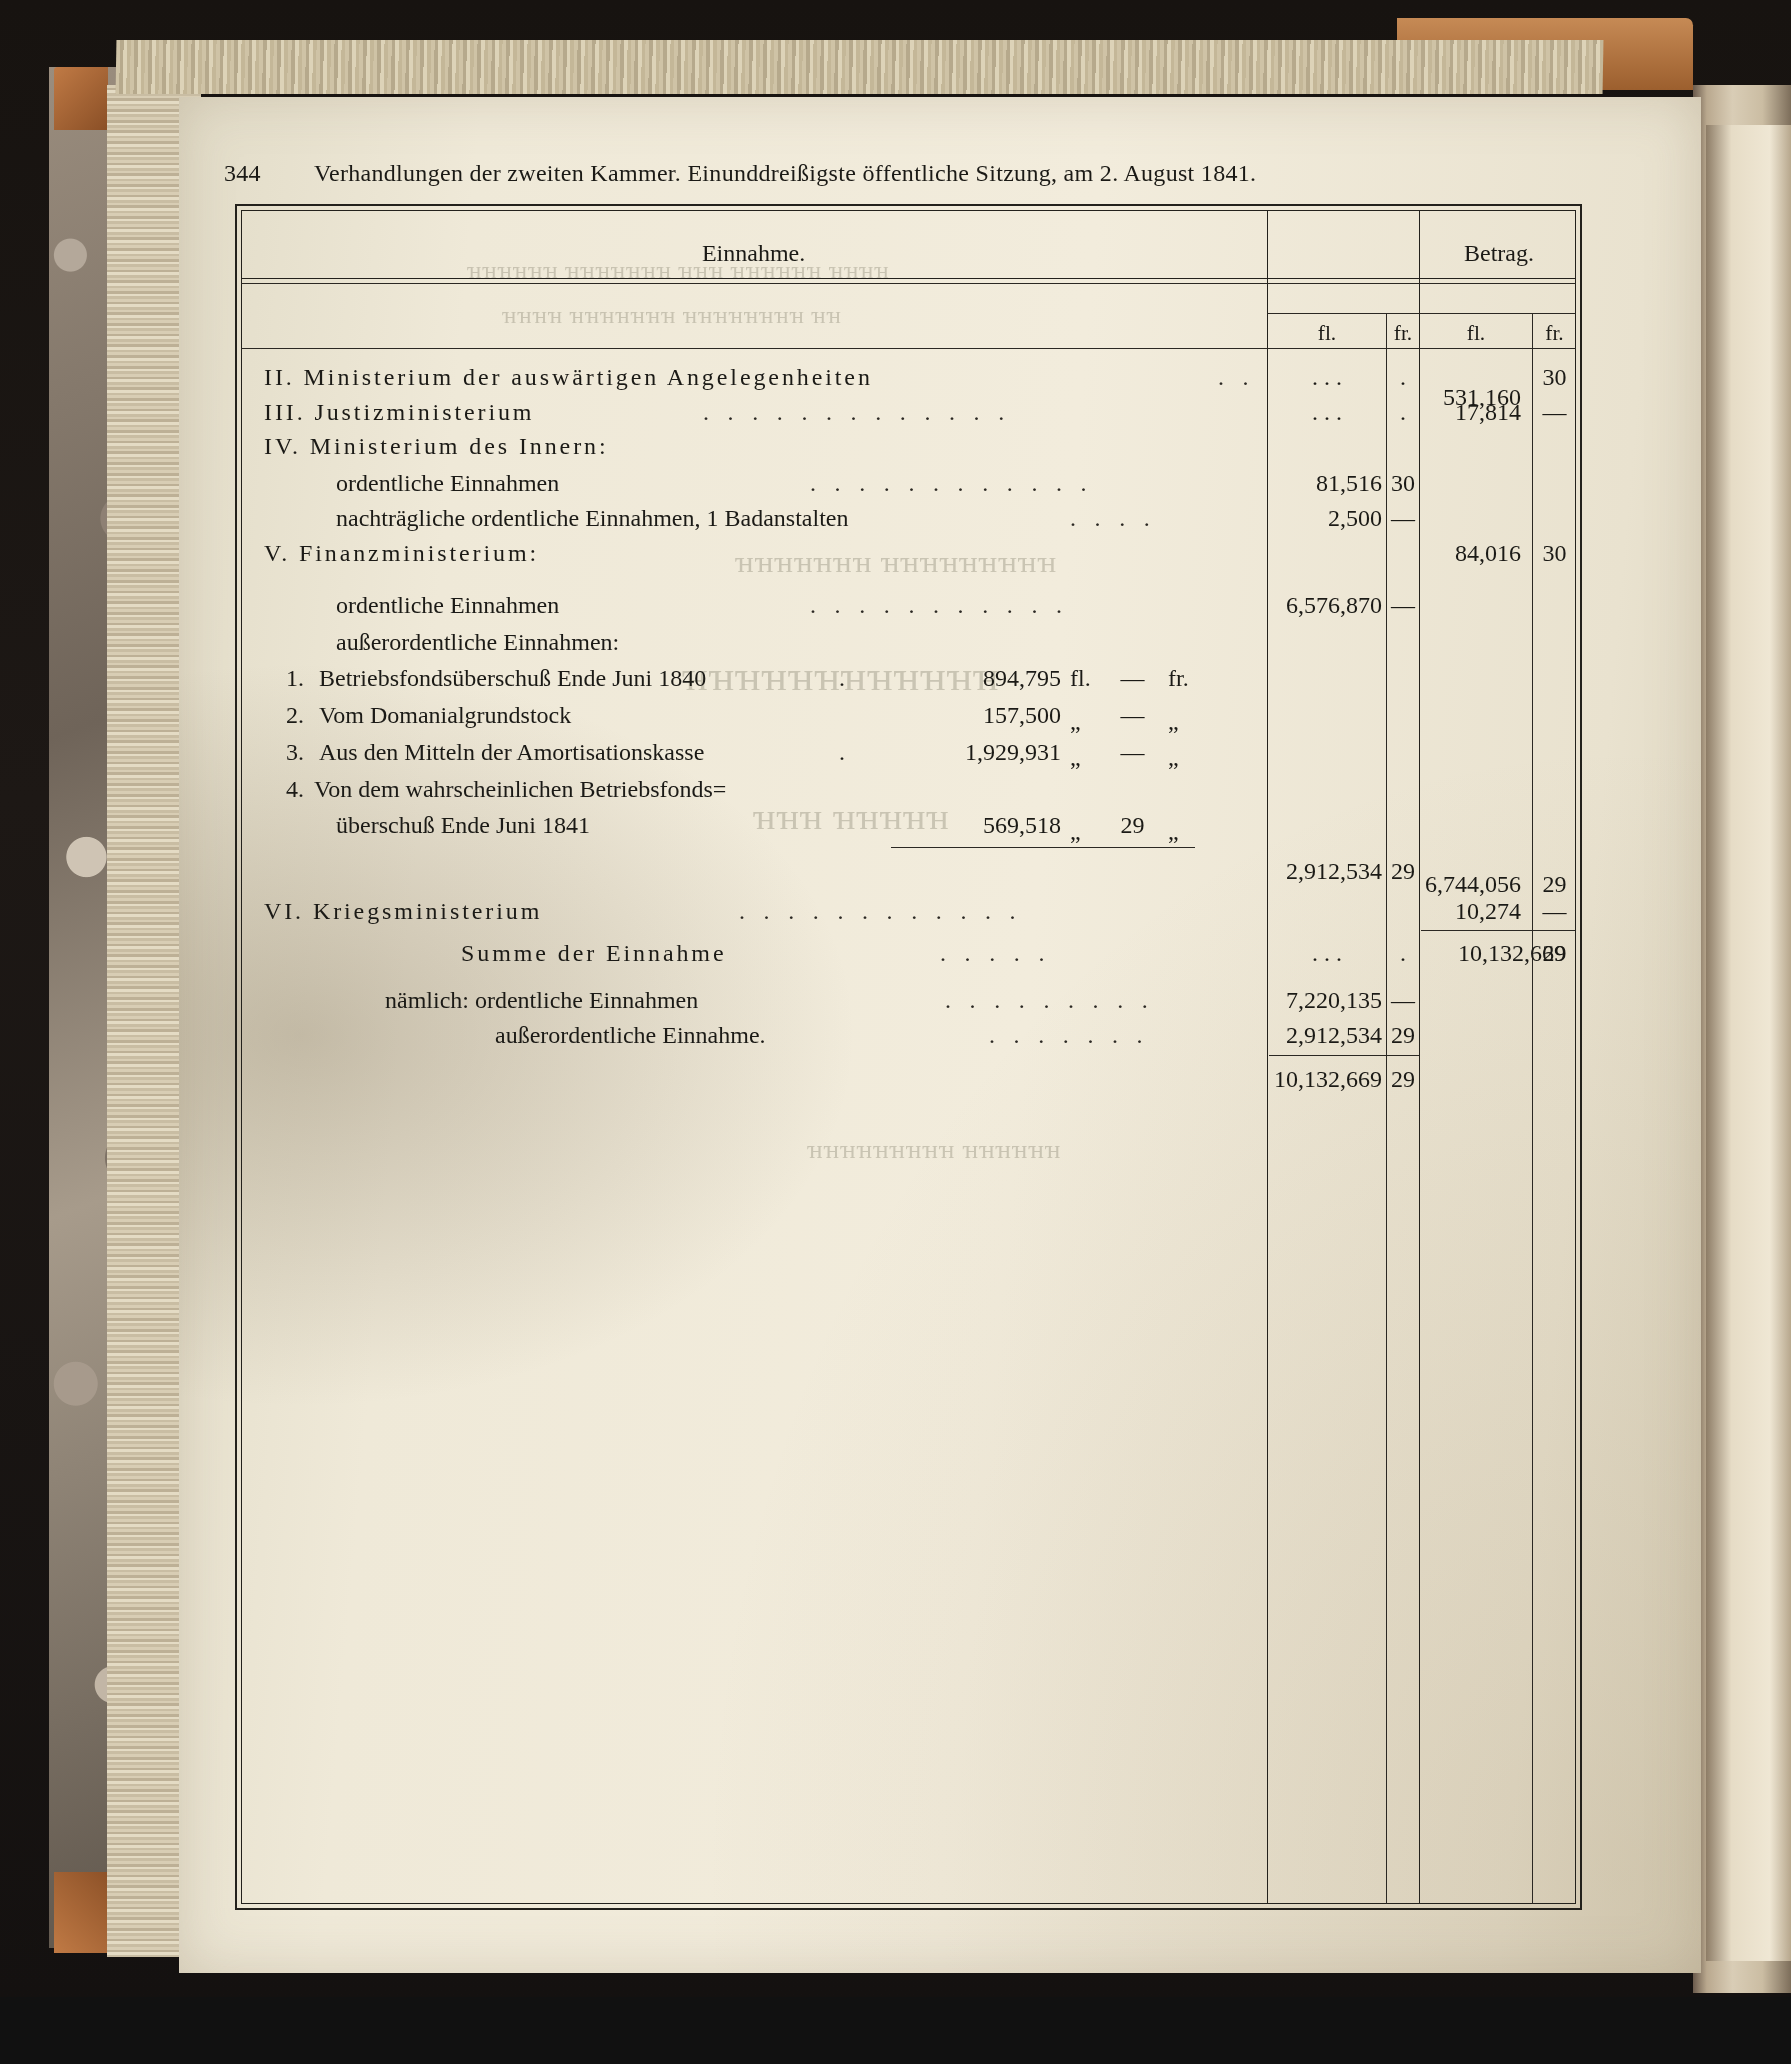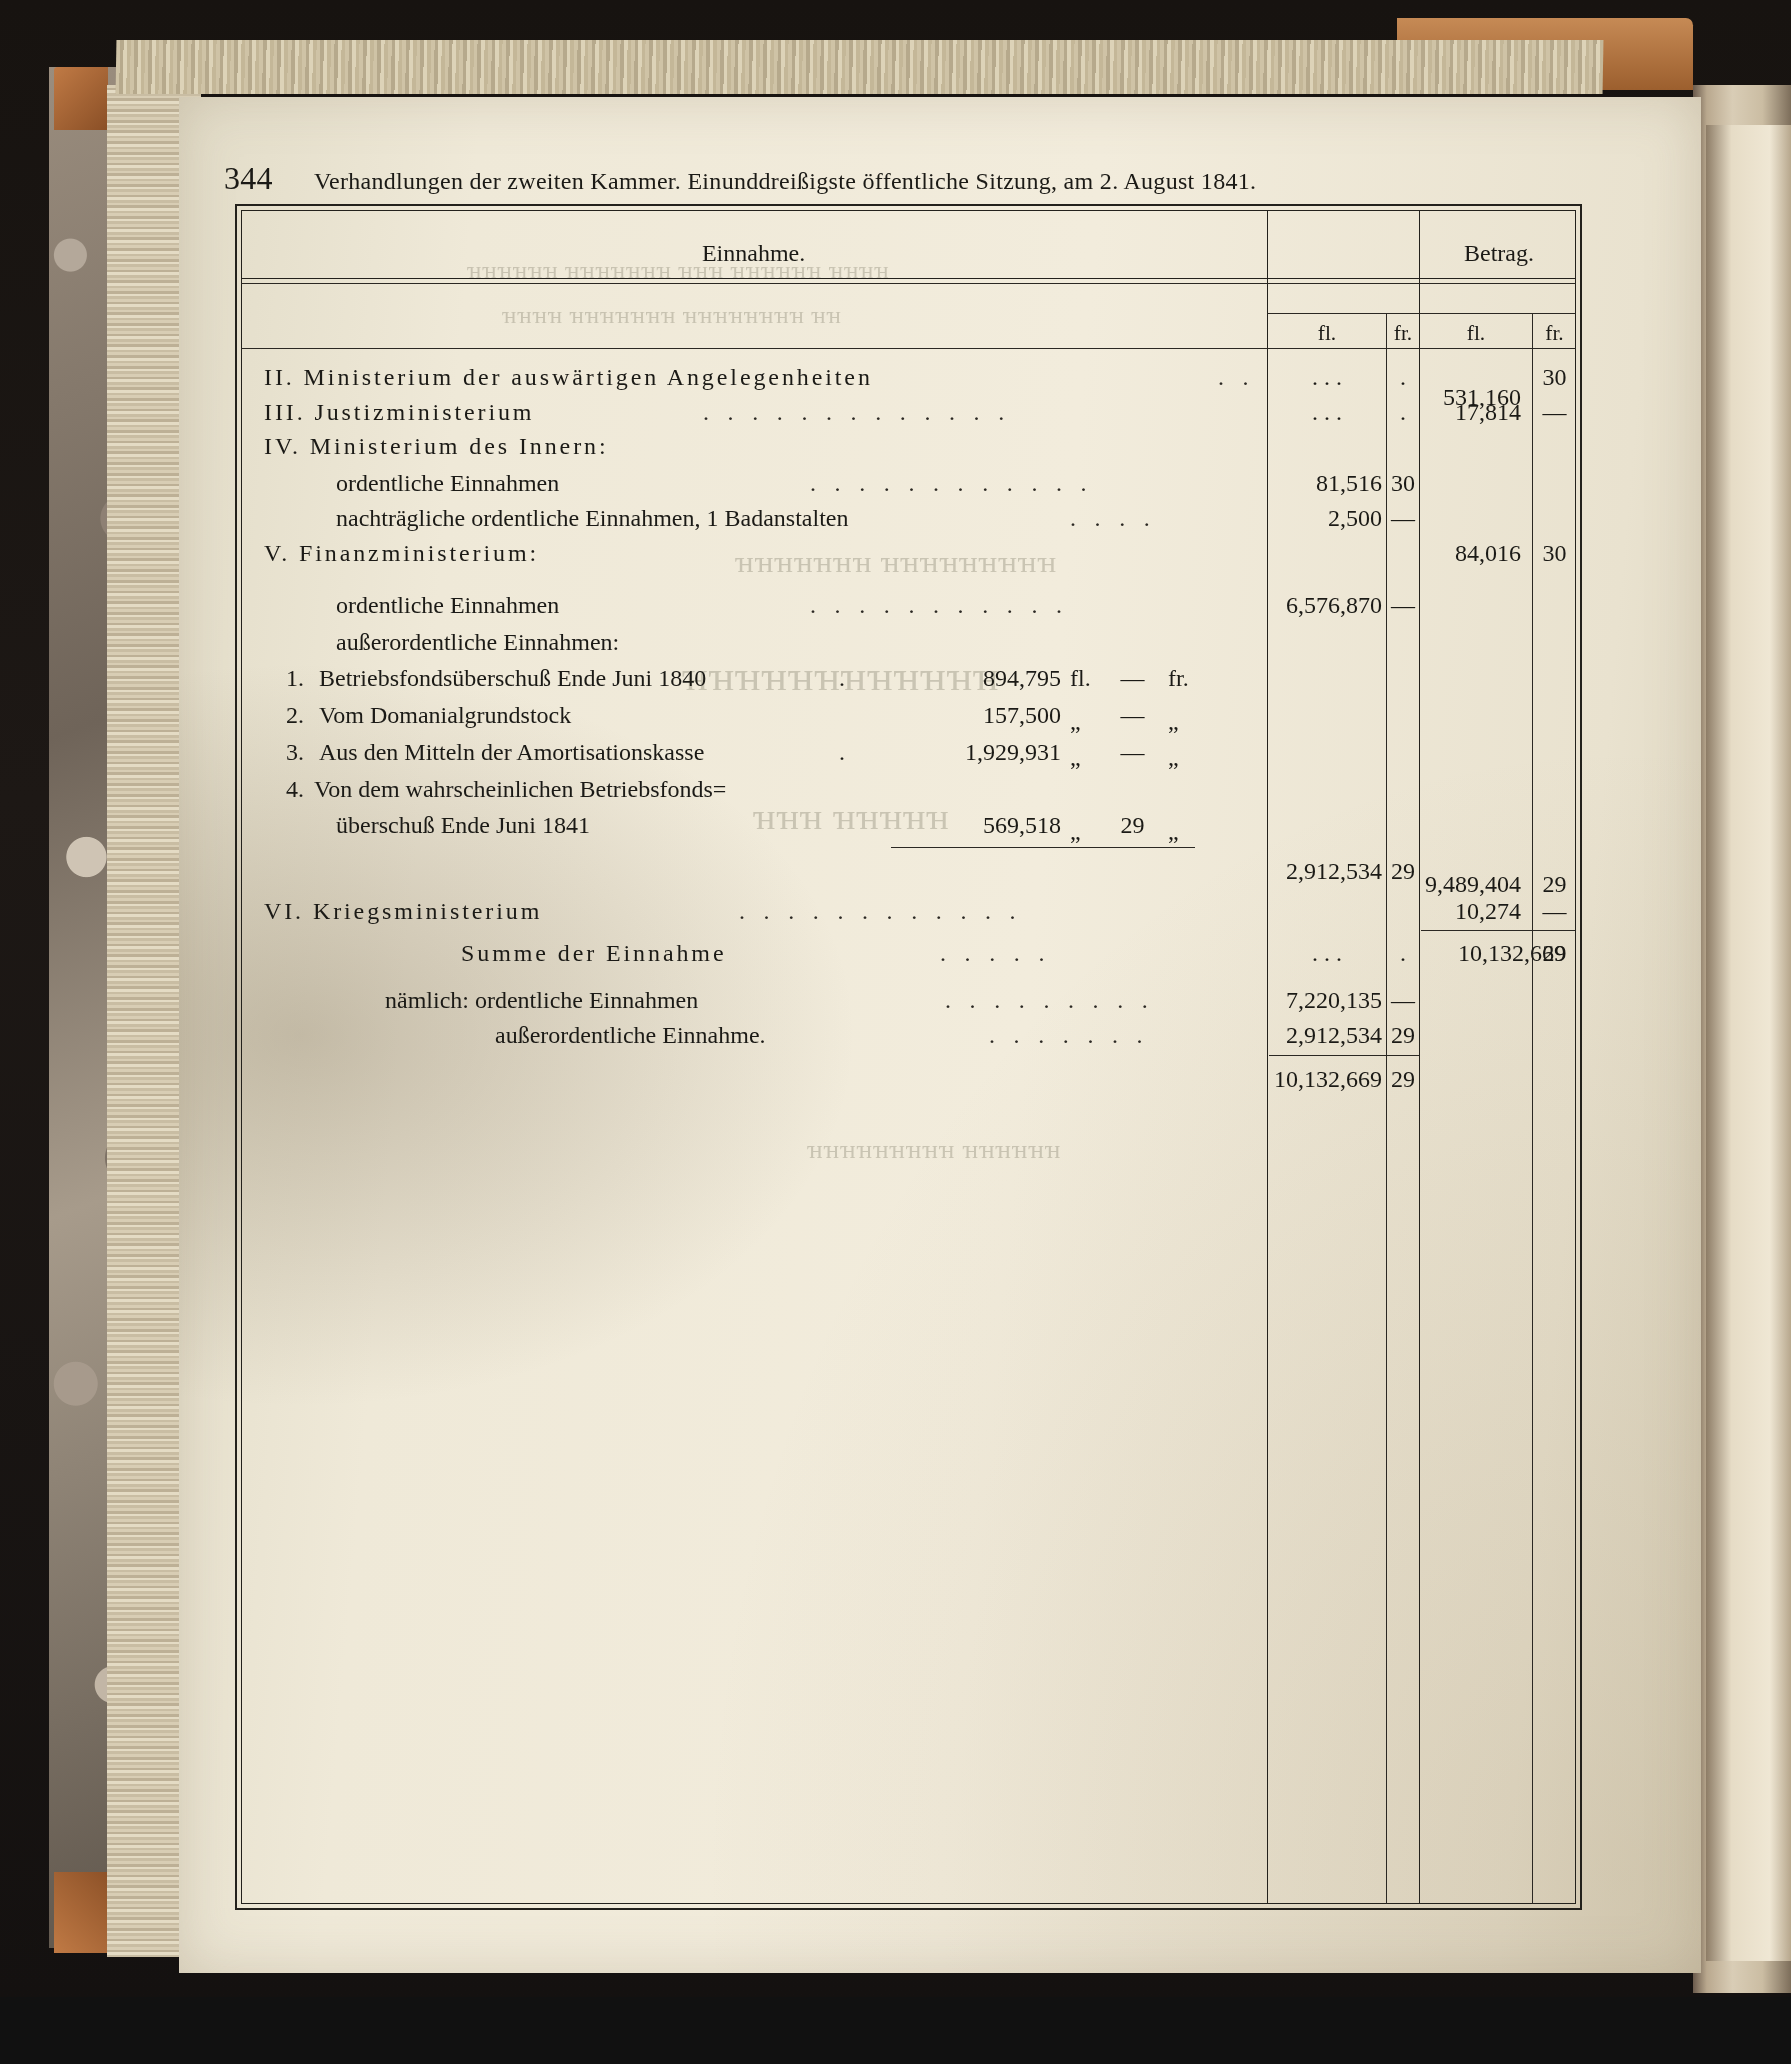--- a/index.html
+++ b/index.html
@@ -88,21 +88,21 @@
     letter-spacing:0.9px;
     transform:scaleX(-1);
     pointer-events:none;
     white-space:nowrap;
   }
   
   #header{
     position:absolute;left:45px;top:63px;width:1433px;
     font-size:24px;letter-spacing:0.3px;white-space:nowrap;
   }
-  #pagenum{display:inline-block;width:90px;font-size:32px;}
+  #pagenum{display:inline-block;width:90px;font-size:24px;}
   #headtext{display:inline-block;}
   
   #tbl{
     position:absolute;left:56px;top:107px;width:1343px;height:1702px;
     border:2.7px solid #23211c;
   }
   #tblinner{
     position:absolute;left:3.6px;top:3.6px;right:3.6px;bottom:3.6px;
     border:0.9px solid #23211c;
   }
@@ -259,21 +259,21 @@
       <div class="num" style="left:663px;top:606px;width:161px;">569,518</div>
       <div class="lbl" style="left:833px;top:612px;">„</div>
       <div class="ctr" style="left:873px;top:606px;width:45px;">29</div>
       <div class="lbl" style="left:931px;top:612px;">„</div>
 
       <div class="subrule" style="left:654px;top:641px;width:304px;"></div>
 
       <div class="num" style="left:1032px;top:652px;width:113px;">2,912,534</div>
       <div class="ctr" style="left:1151px;top:652px;width:30px;">29</div>
 
-      <div class="num" style="left:1184px;top:665px;width:100px;">9,489,404</div>
+      <div class="num" style="left:1184px;top:665px;width:100px;">6,744,056</div>
       <div class="ctr" style="left:1297px;top:665px;width:41px;">29</div>
 
       <div class="lbl sp" style="left:27px;top:692px;">VI. Kriegsministerium</div>
       <div class="dots" style="left:502px;top:692px;">. . . . . . . . . . . .</div>
       <div class="num" style="left:1184px;top:692px;width:100px;">10,274</div>
       <div class="ctr" style="left:1297px;top:692px;width:41px;">—</div>
 
       <div class="subrule" style="left:1184px;top:724px;width:154px;"></div>
 
       <div class="lbl sp" style="left:224px;top:734px;">Summe der Einnahme</div>

